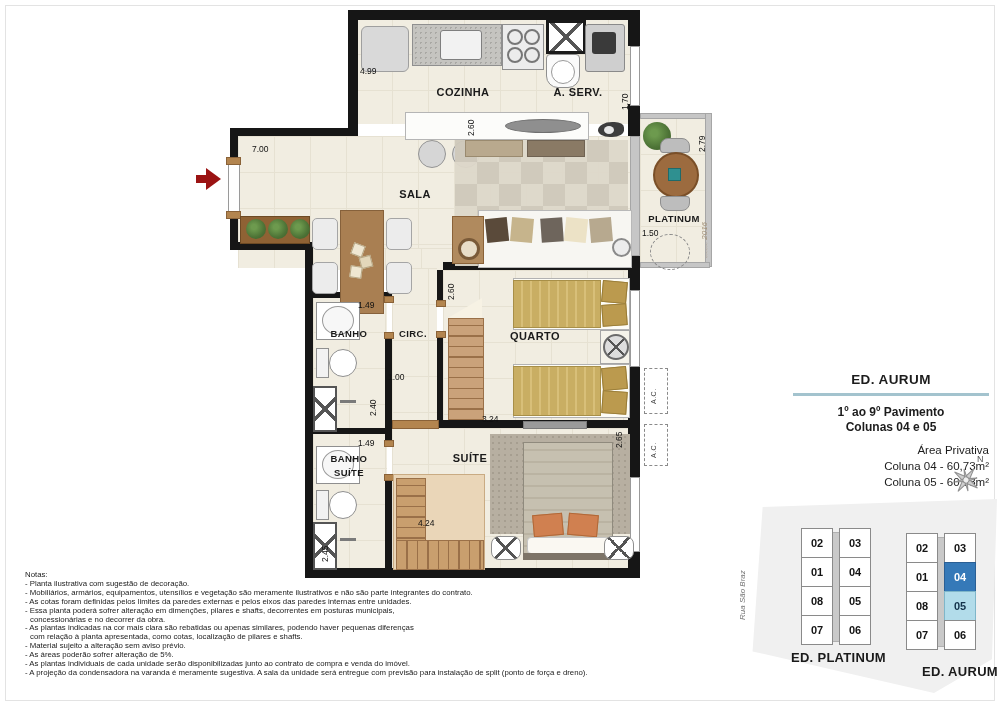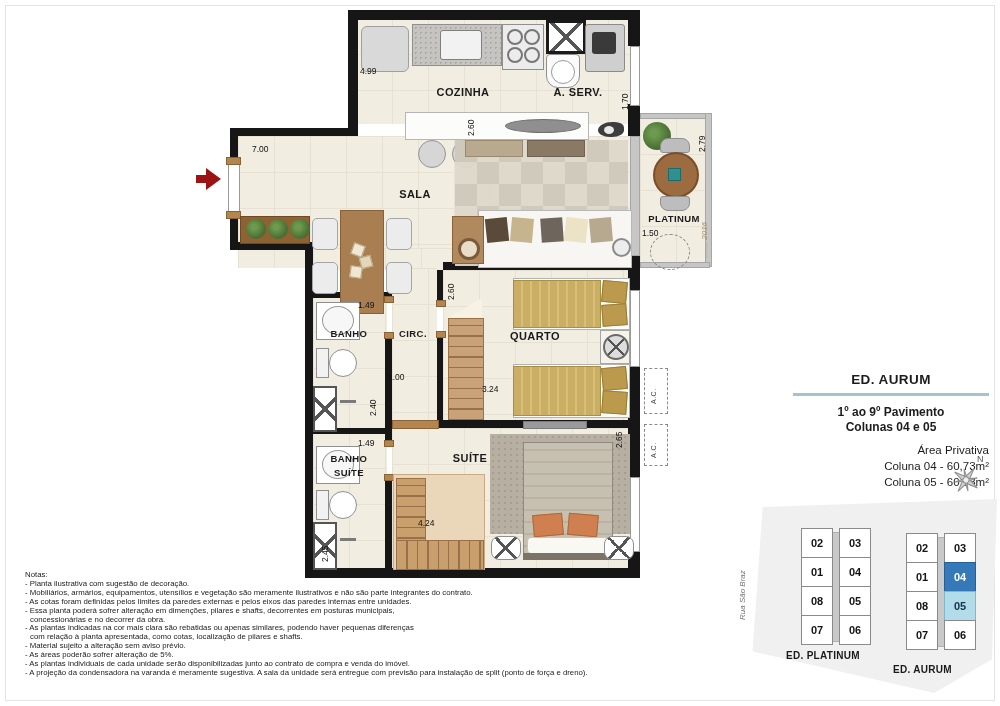--- a/index.html
+++ b/index.html
@@ -33,21 +33,21 @@
   .infobox .r{font-size:11.5px;line-height:16px;text-align:right;}
   .infobox .gap{height:7px;}
   
   .site{position:absolute;left:745px;top:497px;width:252px;height:198px;background:#f0f0f0;
         clip-path:polygon(7% 5%,100% 1%,98% 82%,75% 99%,3% 78%);}
   .unit{position:absolute;width:30px;height:28px;background:#fff;border:1px solid #8a8a8a;
         display:flex;align-items:center;justify-content:center;font-size:11px;font-weight:bold;color:#141414;}
   .unit.dark{background:#3579b8;border-color:#2a5f94;color:#fff;}
   .unit.light{background:#b2dcea;border-color:#7fb6c9;color:#14324a;}
   .core{position:absolute;background:#c9c9c9;border:1px solid #b0b0b0;}
-  .bldglabel{position:absolute;font-size:10px;font-weight:bold;color:#1a1a1a;text-align:left;letter-spacing:.3px;}
+  .bldglabel{position:absolute;font-size:13px;font-weight:bold;color:#1a1a1a;text-align:right;letter-spacing:.3px;}
   .street{position:absolute;font-size:8px;font-style:italic;color:#777;writing-mode:vertical-rl;transform:rotate(180deg);}
   
   .notes{position:absolute;left:25px;top:571px;width:640px;font-size:7.8px;line-height:8.9px;color:#1b1b1b;}
   .notes .cont{padding-left:5px;}
   .sig{position:absolute;font-size:8px;font-style:italic;color:#a3927a;transform:rotate(-90deg);transform-origin:left top;white-space:nowrap;}
 </style>
 </head>
 <body>
 
 <div class="canvas">
@@ -242,21 +242,21 @@
     <div class="dim" style="left:360px;top:66px;">4.99</div>
     <div class="dim dimv" style="left:620px;top:110px;">1.70</div>
     <div class="dim" style="left:252px;top:144px;">7.00</div>
     <div class="dim dimv" style="left:466px;top:136px;">2.60</div>
     <div class="dim dimv" style="left:697px;top:152px;">2.79</div>
     <div class="dim" style="left:642px;top:228px;">1.50</div>
     <div class="dim dimv" style="left:446px;top:300px;">2.60</div>
     <div class="dim" style="left:358px;top:300px;">1.49</div>
     <div class="dim" style="left:388px;top:372px;">1.00</div>
     <div class="dim dimv" style="left:368px;top:416px;">2.40</div>
-    <div class="dim" style="left:482px;top:384px;">3.24</div>
+    <div class="dim" style="left:482px;top:414px;">3.24</div>
     <div class="dim" style="left:358px;top:438px;">1.49</div>
     <div class="dim dimv" style="left:614px;top:448px;">2.65</div>
     <div class="dim dimv" style="left:320px;top:562px;">2.45</div>
     <div class="dim" style="left:418px;top:518px;">4.24</div>
 
     <div class="sig" style="left:699px;top:258px;">
       <span>﹏﹏</span>
       <span>2016</span>
     </div>
   </div>

